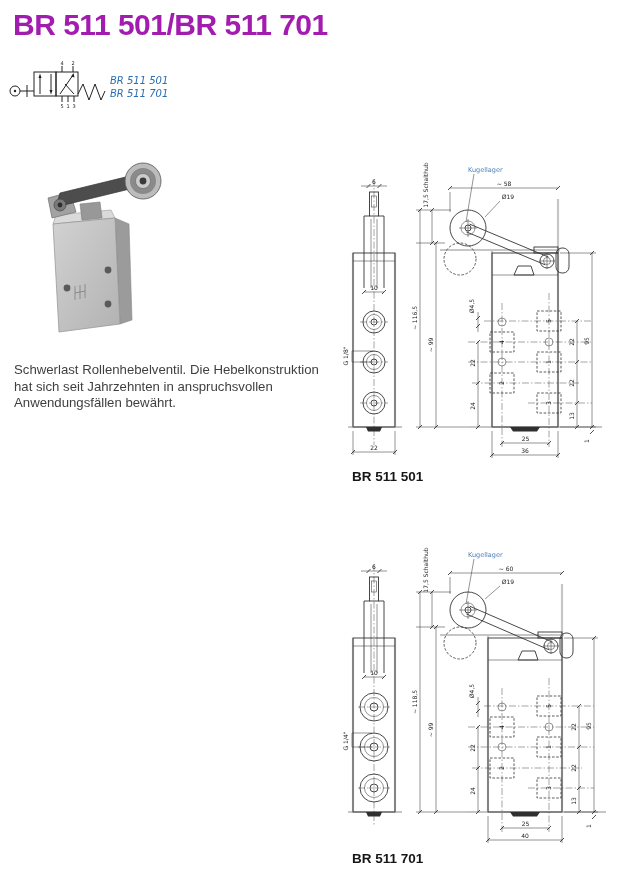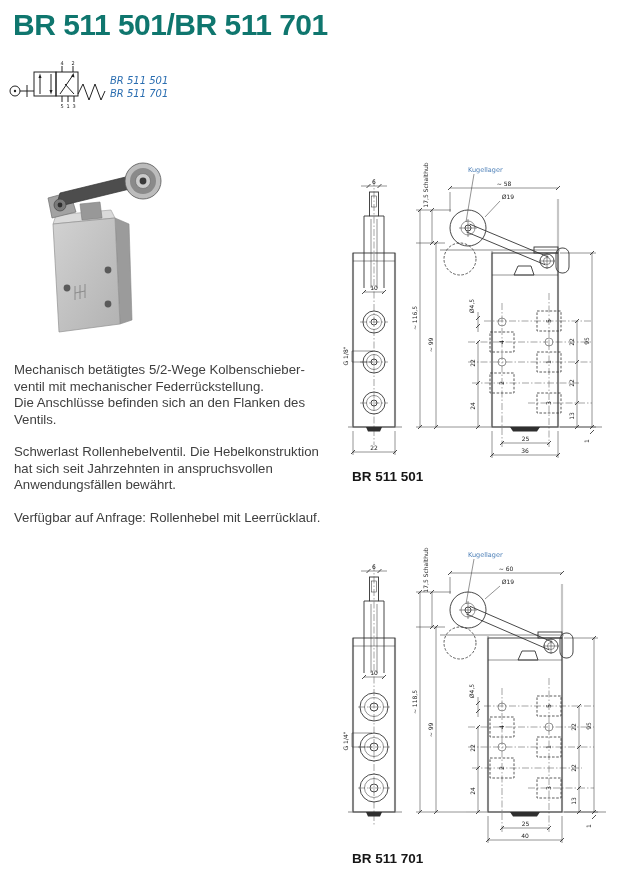--- a/index.html
+++ b/index.html
@@ -1,19 +1,19 @@
 <!DOCTYPE html>
 <html><head>
 <meta charset="utf-8">
 <style>
   html,body{margin:0;padding:0;background:#fff;}
   .page{position:relative;width:627px;height:882px;background:#fff;overflow:hidden;
         font-family:"Liberation Sans",sans-serif;}
   .title{position:absolute;left:13px;top:8px;margin:0;font-size:30px;font-weight:700;
-         color:#0f766e;letter-spacing:-0.5px;}
+         color:#a21caf;letter-spacing:-0.5px;}
   .symbol{position:absolute;left:8px;top:60px;}
   .photo{position:absolute;left:36px;top:148px;}
   .desc{position:absolute;left:14px;top:362px;width:330px;font-size:13.2px;
         line-height:1.25;color:#3f3f3f;}
   .desc p{margin:0 0 16px 0;white-space:pre-line;}
   .cap{position:absolute;font-size:13.5px;font-weight:700;color:#161616;}
   .cap1{left:352px;top:469px;}
   .cap2{left:352px;top:851px;}
   .dwg{position:absolute;left:340px;}
   .dwg1{top:155px;} .dwg2{top:540px;}
@@ -104,28 +104,23 @@
       <circle cx="24" cy="57" r="6" fill="#7a7a7a" stroke="#444" stroke-width="0.7"></circle>
       <circle cx="24" cy="57" r="2.4" fill="#2e2e2e"></circle>
       <circle cx="107" cy="33" r="18" fill="#bcbcbc" stroke="#555" stroke-width="0.8"></circle>
       <circle cx="107" cy="33" r="13" fill="#8a8a8a"></circle>
       <circle cx="107" cy="33" r="7.5" fill="#cbcbcb" stroke="#666" stroke-width="0.6"></circle>
       <circle cx="107" cy="33" r="3.4" fill="#3a3a3a"></circle>
     </g>
   </svg>
 
   <div class="desc">
-    <p>Mechanisch betätigtes 5/2-Wege Kolbenschieber-
-ventil mit mechanischer Federrückstellung.
-Die Anschlüsse befinden sich an den Flanken des
-Ventils.</p>
     <p>Schwerlast Rollenhebelventil. Die Hebelkonstruktion
 hat sich seit Jahrzehnten in anspruchsvollen
 Anwendungsfällen bewährt.</p>
-    <p>Verfügbar auf Anfrage: Rollenhebel mit Leerrücklauf.</p>
   </div>
 
   <svg class="dwg dwg1" width="287" height="308" viewBox="0 0 287 308">
     <g>
       <line class="g2" x1="13" y1="98" x2="13" y2="272"></line>
       <line class="g2" x1="55" y1="98" x2="55" y2="272"></line>
       <line class="g2" x1="8" y1="272" x2="62" y2="272"></line>
       <line class="g2" x1="152" y1="96" x2="152" y2="272"></line>
       <line class="g2" x1="218" y1="44" x2="218" y2="272"></line>
       <line class="g2" x1="130" y1="272" x2="262" y2="272"></line>

